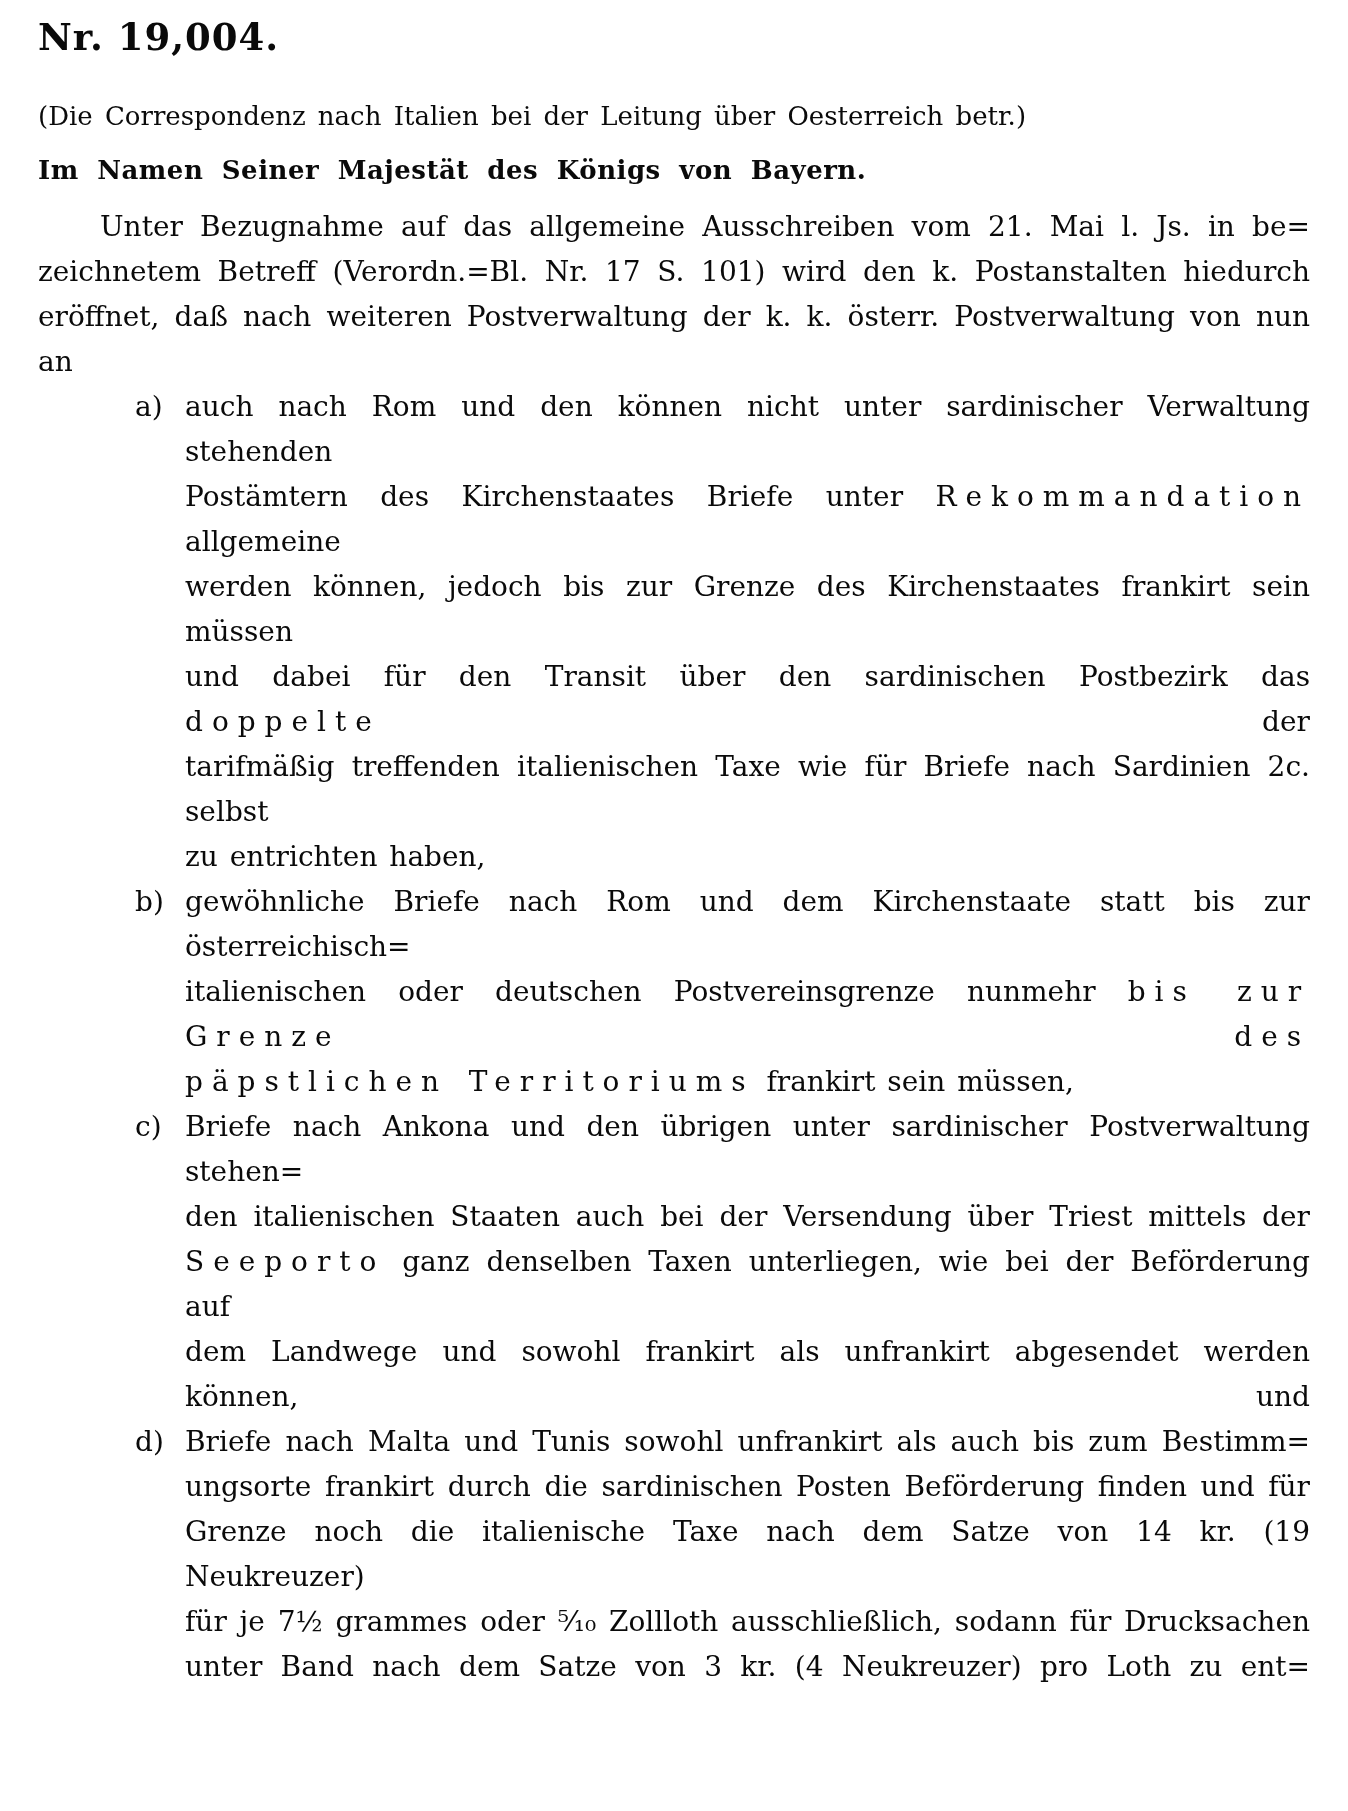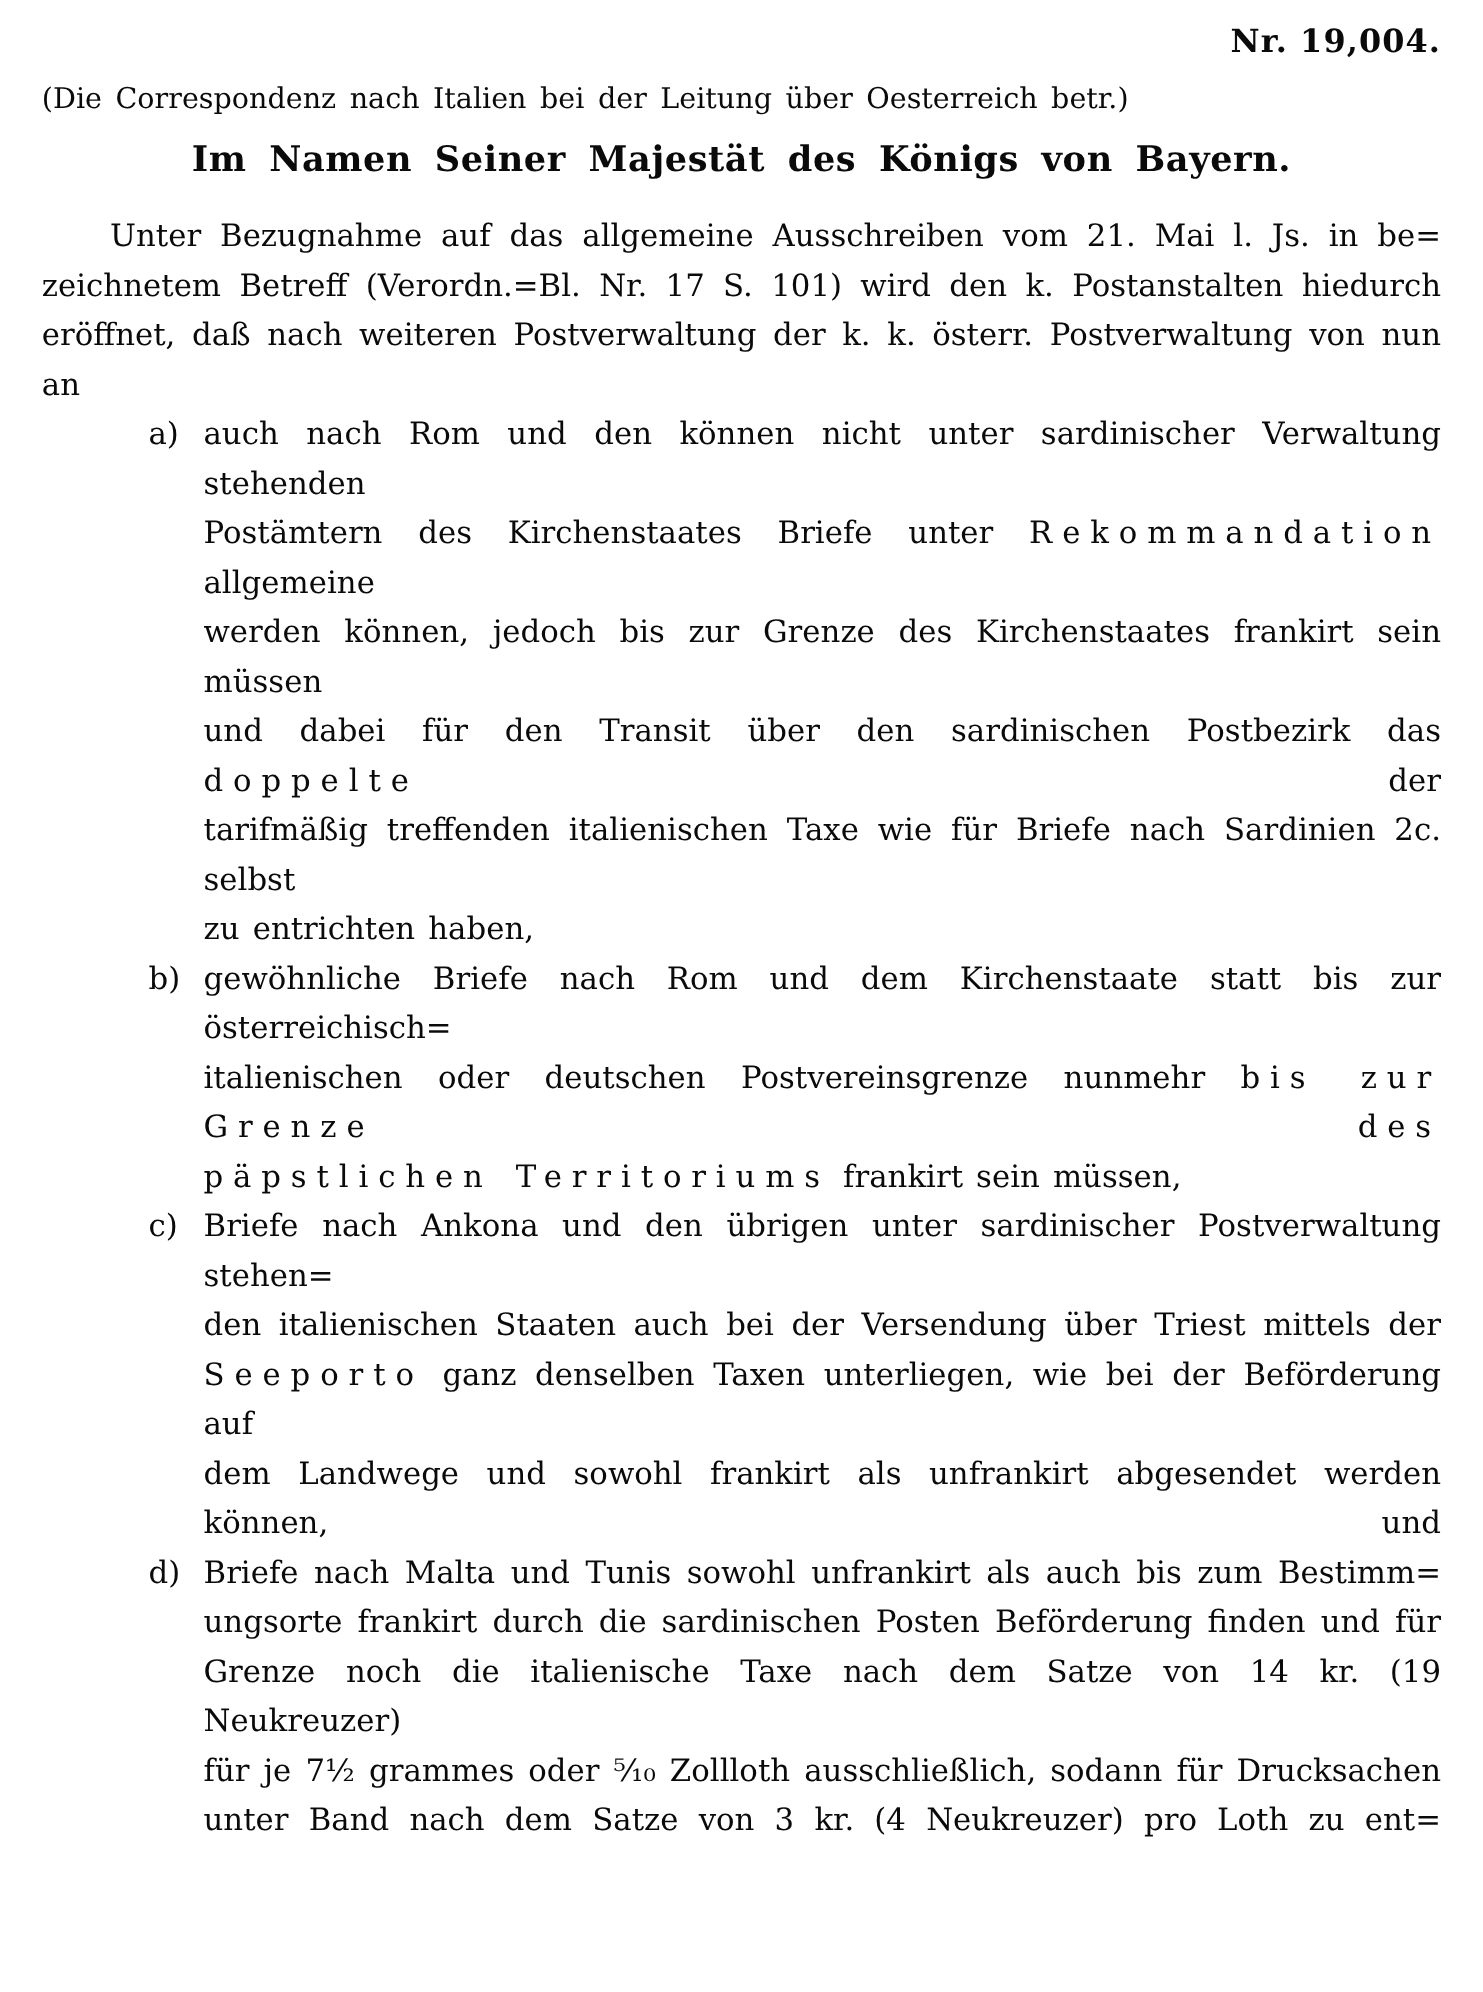--- a/index.html
+++ b/index.html
@@ -5,30 +5,30 @@
   * { margin: 0; padding: 0; box-sizing: border-box; }
   html, body { background: #ffffff; }
   body {
     width: 1348px; height: 1811px; overflow: hidden;
     color: #0a0a0a;
     font-family: "DejaVu Serif", serif;
   }
   .page { padding: 14px 38px 0 38px; }
 
   .doc-number {
-    font-size: 29px; font-weight: 700; line-height: 46px;
-    letter-spacing: 1px; margin-bottom: 12px; text-align: right;
+    font-size: 37px; font-weight: 700; line-height: 46px;
+    letter-spacing: 1px; margin-bottom: 38px;
   }
   .subject {
     font-size: 26px; line-height: 36px; 
     margin-bottom: 16px; word-spacing: 4px;
   }
   .title {
-    font-size: 32px; font-weight: 700; line-height: 40px;
-    text-align: center; margin-bottom: 28px; word-spacing: 9px; letter-spacing: 0.5px;
+    font-size: 26px; font-weight: 700; line-height: 40px;
+    text-align: left; margin-bottom: 14px; word-spacing: 9px; letter-spacing: 0.5px;
   }
 
   .line { font-size: 28px; line-height: 45px; word-spacing: 3px; }
   .j { text-align: justify; text-align-last: justify; }
   .e { text-align: left; }
   .indent { padding-left: 62px; }
 
   .item { position: relative; margin-left: 147px; }
   .marker { position: absolute; left: -50px; top: 0; font-size: 28px; line-height: 45px; }
 

